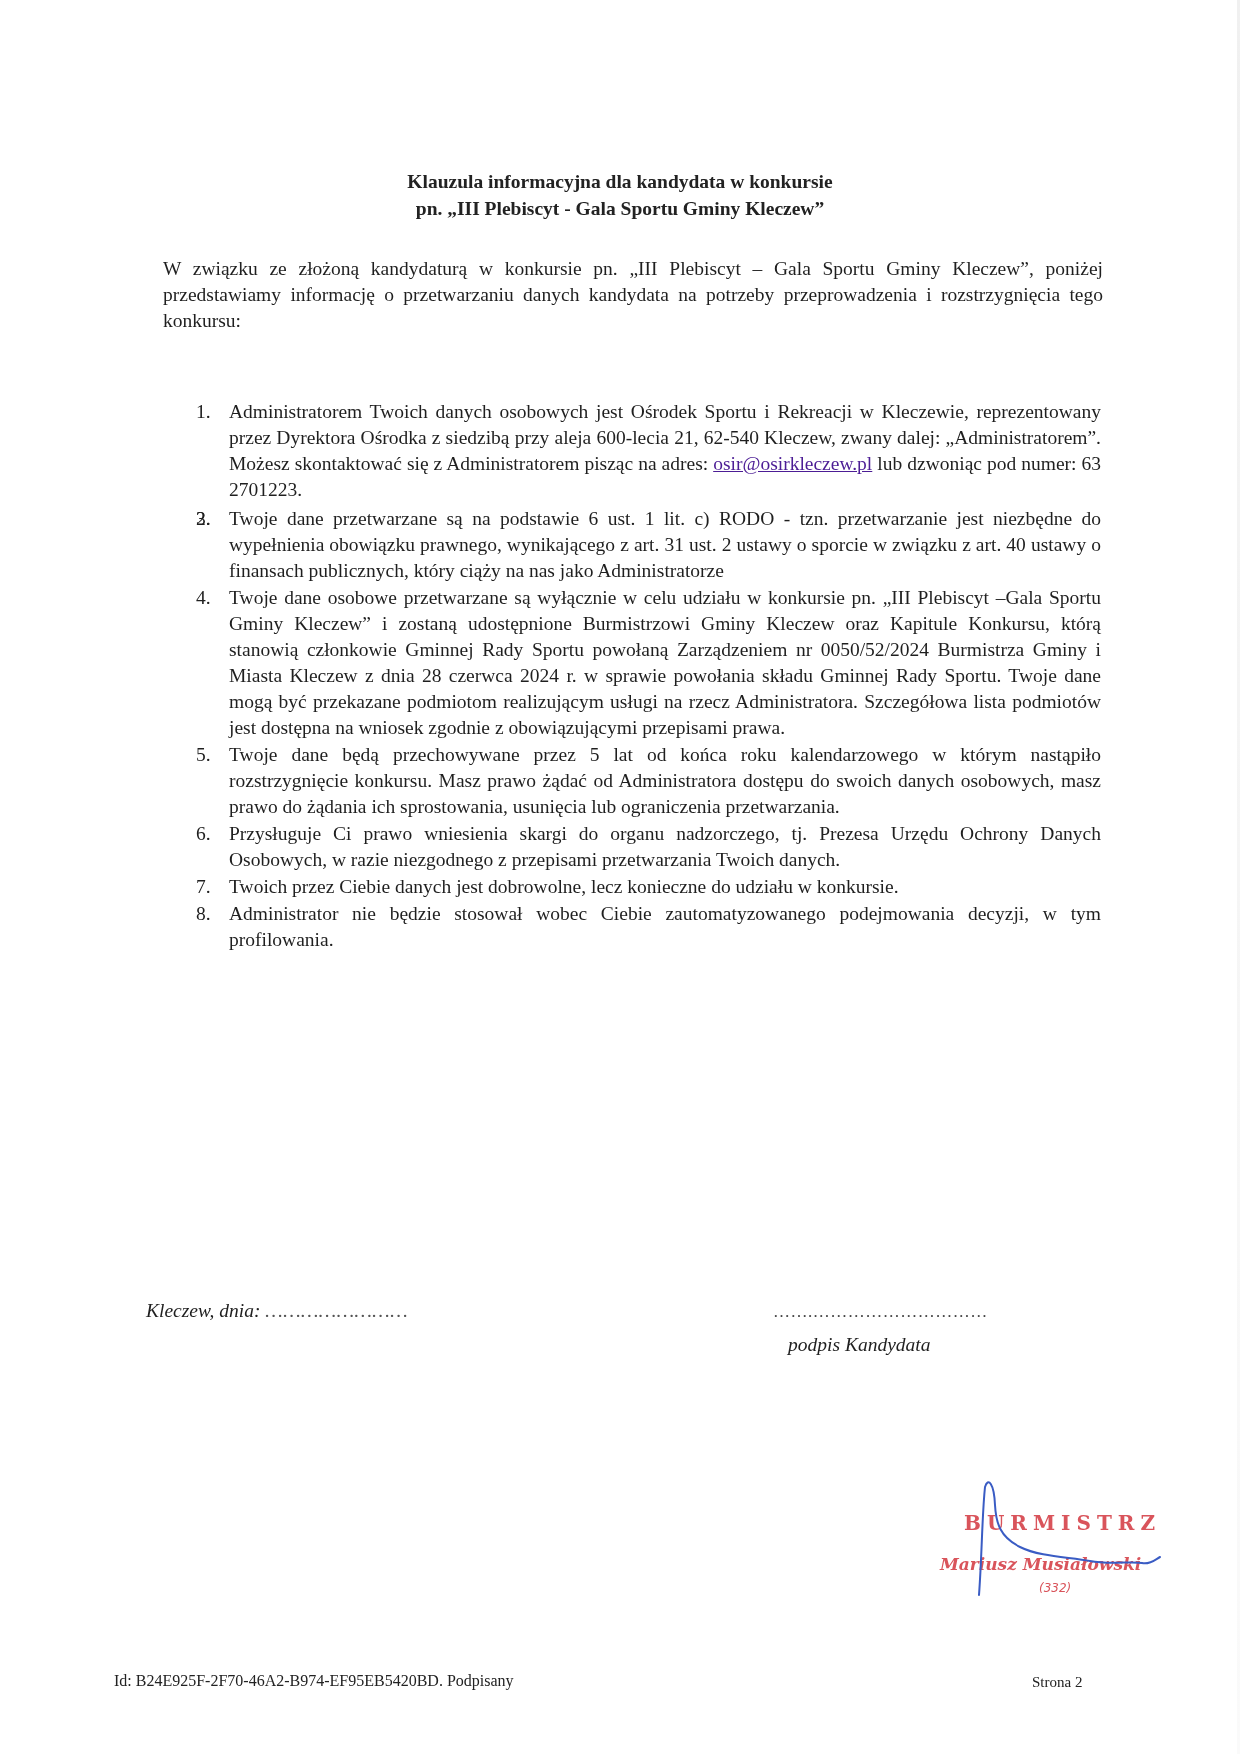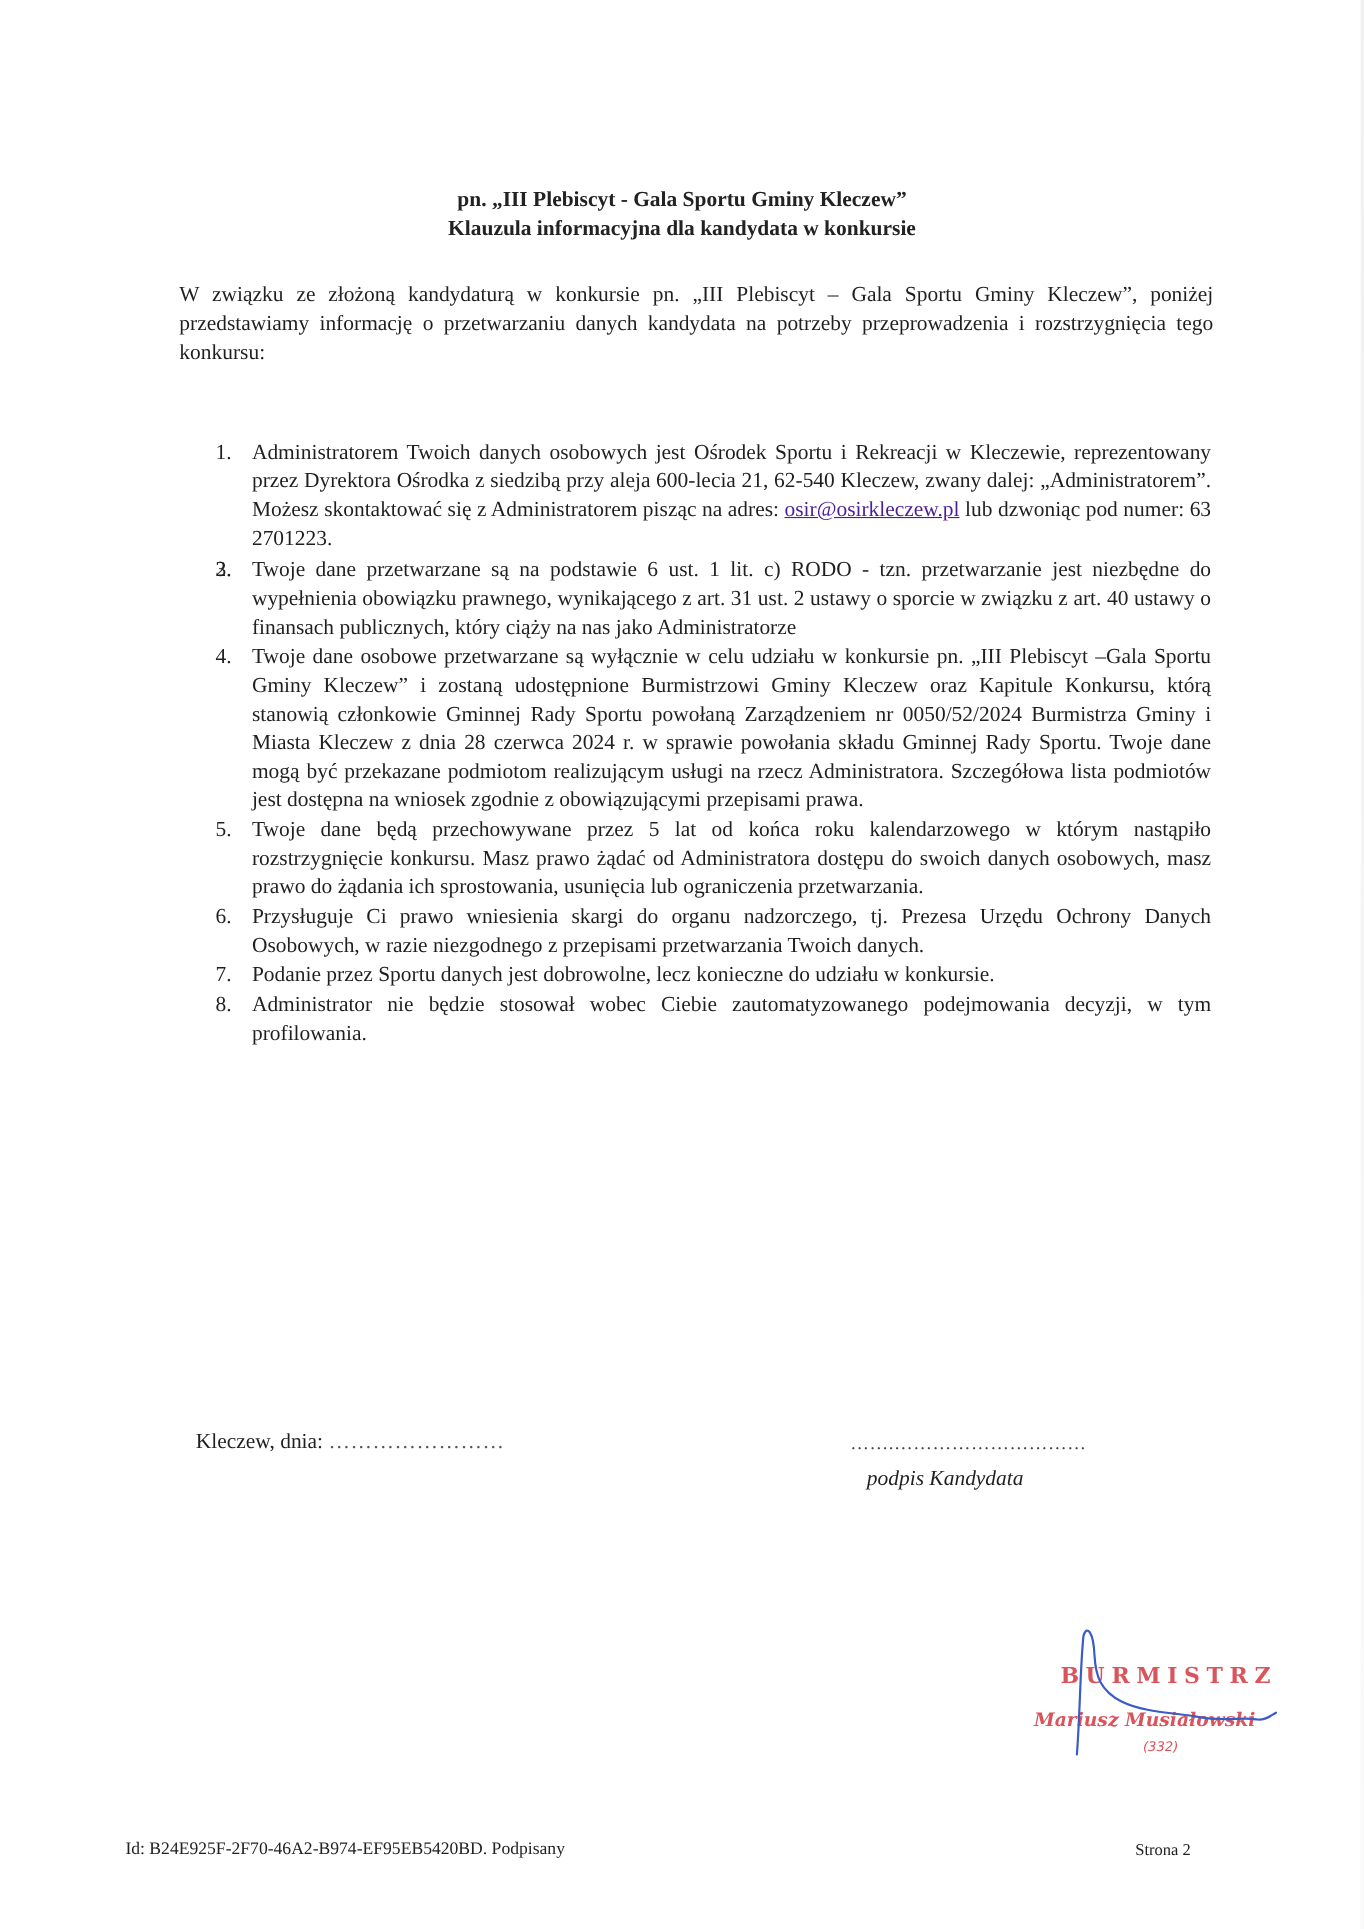--- a/index.html
+++ b/index.html
@@ -24,21 +24,21 @@
   .list {
     position: absolute; left: 196px; width: 905px; top: 399px;
     margin: 0; padding: 0; list-style: none;
     font-size: 19.5px; line-height: 26px;
   }
   .list li { position: relative; padding-left: 33px; text-align: justify; margin-bottom: 1px; }
   .list li .num { position: absolute; left: 0; top: 0; }
   .list li.gap-after { margin-bottom: 3px; }
   .link-email { color: #4c1d95; text-decoration: underline; }
   .place-date {
-    position: absolute; left: 178px; top: 1300px; font-size: 19.5px;
+    position: absolute; left: 146px; top: 1300px; font-size: 19.5px; font-style: italic;
   }
   .dots { color: #555; letter-spacing: 0.5px; }
   .sig-dots {
     position: absolute; left: 773px; top: 1302px; font-size: 17px; color: #444; letter-spacing: 0.5px;
   }
   .sig-label {
     position: absolute; left: 788px; top: 1334px; font-size: 19.5px; font-style: italic;
   }
   .stamp {
     position: absolute; left: 930px; top: 1475px; width: 250px; height: 130px;
@@ -62,22 +62,22 @@
   .footer-page {
     position: absolute; left: 1032px; top: 1674px; font-size: 15px; color: #222; text-align: right;
   }
 </style>
 </head>
 <body>
 
 <div class="scan-edge"></div>
 
 <div class="title">
+  <div>Klauzula informacyjna dla kandydata w konkursie</div>
   <div>pn. „III Plebiscyt - Gala Sportu Gminy Kleczew”</div>
-  <div>Klauzula informacyjna dla kandydata w konkursie</div>
 </div>
 
 <p class="intro" style="margin:0">W związku ze złożoną kandydaturą w konkursie pn. „III Plebiscyt – Gala Sportu Gminy Kleczew”, poniżej przedstawiamy informację o przetwarzaniu danych kandydata na potrzeby przeprowadzenia i rozstrzygnięcia tego konkursu:</p>
 
 <ol class="list">
   <li class="gap-after">
     <span class="num">1.</span>
     <span>Administratorem Twoich danych osobowych jest Ośrodek Sportu i Rekreacji w Kleczewie, reprezentowany przez Dyrektora Ośrodka z siedzibą przy aleja 600-lecia 21, 62-540 Kleczew, zwany dalej: „Administratorem”. Możesz skontaktować się z Administratorem pisząc na adres: </span><a class="link-email">osir@osirkleczew.pl</a><span> lub dzwoniąc pod numer: 63 2701223.</span>
   </li>
   <li>
@@ -94,21 +94,21 @@
   <li>
     <span class="num">5.</span>
     <span>Twoje dane będą przechowywane przez 5 lat od końca roku kalendarzowego w którym nastąpiło rozstrzygnięcie konkursu. Masz prawo żądać od Administratora dostępu do swoich danych osobowych, masz prawo do żądania ich sprostowania, usunięcia lub ograniczenia przetwarzania.</span>
   </li>
   <li>
     <span class="num">6.</span>
     <span>Przysługuje Ci prawo wniesienia skargi do organu nadzorczego, tj. Prezesa Urzędu Ochrony Danych Osobowych, w razie niezgodnego z przepisami przetwarzania Twoich danych.</span>
   </li>
   <li>
     <span class="num">7.</span>
-    <span>Podanie przez Sportu danych jest dobrowolne, lecz konieczne do udziału w konkursie.</span>
+    <span>Twoich przez Ciebie danych jest dobrowolne, lecz konieczne do udziału w konkursie.</span>
   </li>
   <li>
     <span class="num">8.</span>
     <span>Administrator nie będzie stosował wobec Ciebie zautomatyzowanego podejmowania decyzji, w tym profilowania.</span>
   </li>
 </ol>
 
 <div class="place-date">
   <span>Kleczew, dnia:</span>
   <span class="dots">……………………</span>

